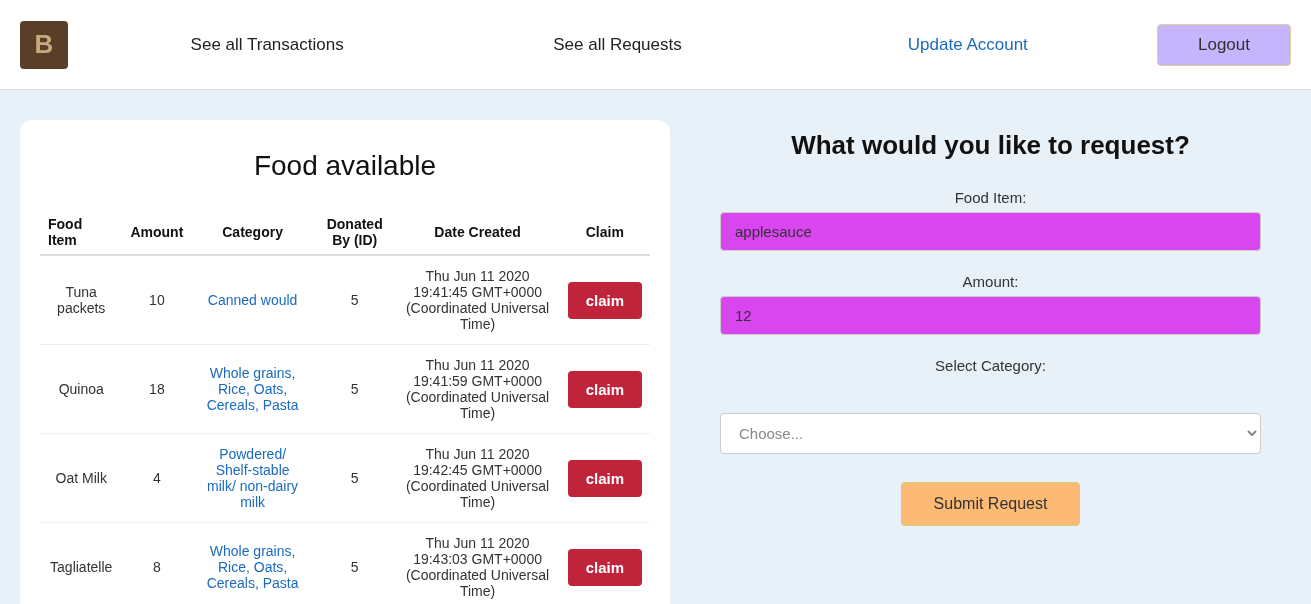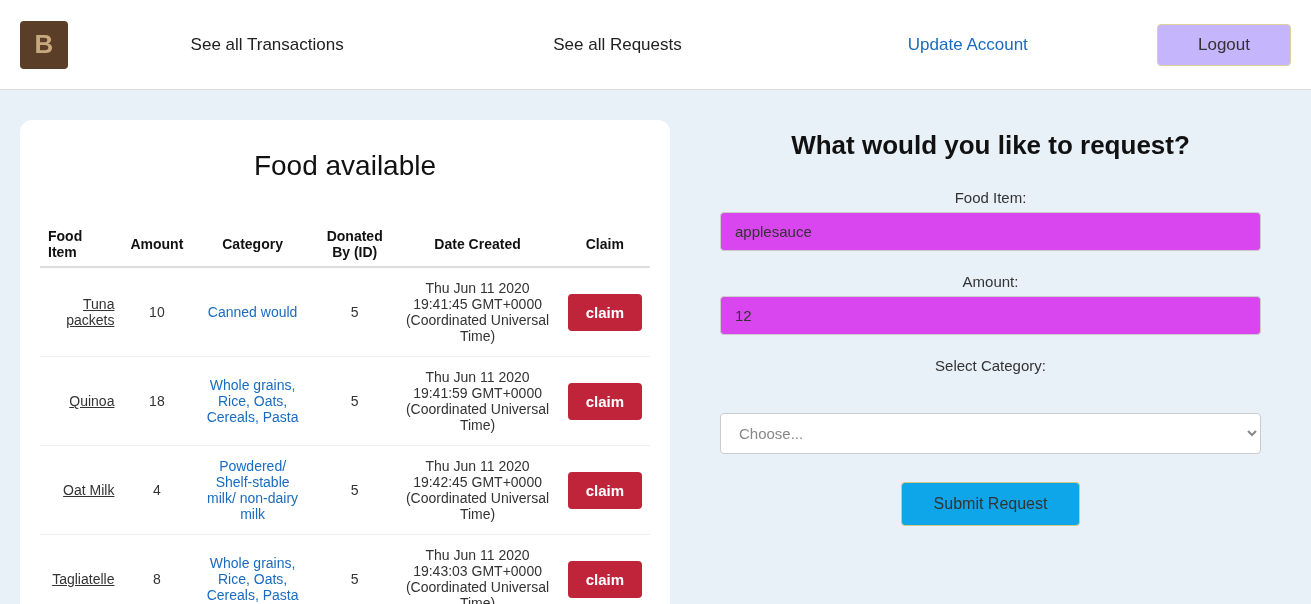--- a/index.html
+++ b/index.html
@@ -87,21 +87,21 @@
       border-radius: 12px;
       padding: 30px 20px;
       flex: 0 0 650px;
       min-width: 0;
       overflow: hidden;
     }
     .panel-title {
       font-size: 28px;
       font-weight: normal;
       text-align: center;
-      margin-bottom: 40px;
+      margin-bottom: 28px;
       color: #111;
     }
 
     
     .food-table {
       width: 100%;
       border-collapse: collapse;
       font-size: 14px;
     }
     .food-table thead tr th {
@@ -115,22 +115,21 @@
       text-align: left;
     }
     .food-table tbody tr td {
       text-align: center;
       padding: 12px 8px;
       border-bottom: 1px solid #eee;
       vertical-align: middle;
       color: #333;
     }
     .food-table tbody tr td:first-child {
-      text-align: right;
-      text-decoration: underline;
+      text-align: center;
     }
     .food-table tbody tr td.category {
       color: #1a6bbf;
       text-align: center;
     }
     .claim-btn {
       background: #c0243a;
       color: #fff;
       border: none;
       border-radius: 4px;
@@ -180,21 +179,21 @@
       font-size: 15px;
       color: #888;
       background: #fff;
       outline: none;
       appearance: auto;
       margin-top: 33px;
     }
     .submit-btn {
       display: block;
       margin: 28px auto 0;
-      background: #0ea5e9;
+      background: #fdba74;
       border: 1px solid #d8c888;
       border-radius: 4px;
       padding: 12px 32px;
       font-size: 16px;
       color: #333;
       cursor: pointer;
     }
   </style>
 </head>
 <body>

